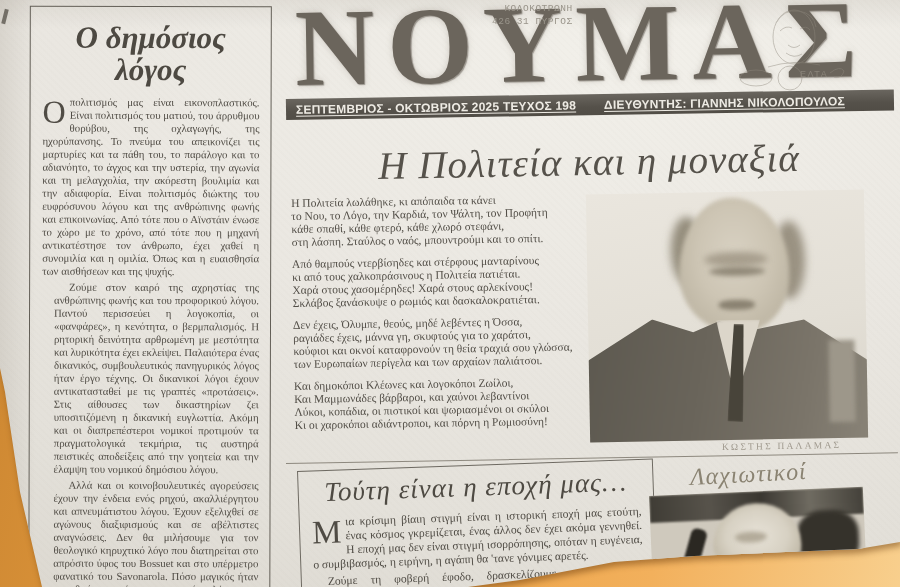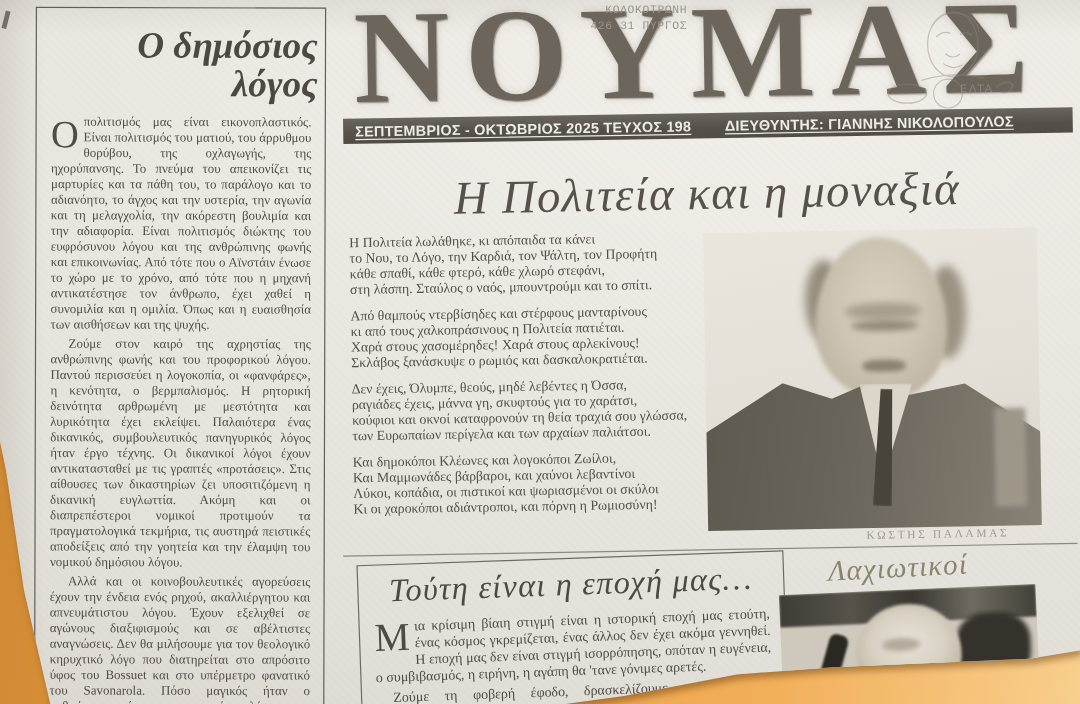--- a/index.html
+++ b/index.html
@@ -15,24 +15,24 @@
     clip-path:polygon(0 0,900px 0,900px 542px,858px 549px,694px 556px,614px 562px,520px 580px,468px 587px,42px 587px,20px 492px,5px 392px,0 368px);
   }
   .paper::before{content:"";position:absolute;inset:0;pointer-events:none;
     background:linear-gradient(180deg,rgba(115,105,90,.10),rgba(0,0,0,0) 5%),
                linear-gradient(90deg,rgba(115,105,90,.14),rgba(0,0,0,0) 4%),
                repeating-linear-gradient(45deg,rgba(90,80,60,.012) 0 2px,rgba(0,0,0,0) 2px 5px);}
   .corner-mark{position:absolute;left:3px;top:9px;width:4px;height:15px;background:#4a463d;transform:rotate(14deg);opacity:.7;}
 
   
   .left-box{position:absolute;left:29px;top:6px;width:242px;height:640px;border:1.5px solid #625e56;box-sizing:border-box;transform:rotate(.15deg);}
-  .left-title{margin:15px 6px 9px;text-align:right;font-style:italic;font-weight:bold;font-size:31px;line-height:1.02;color:#4d4942;}
+  .left-title{margin:15px 6px 9px;text-align:center;font-style:italic;font-weight:bold;font-size:31px;line-height:1.02;color:#4d4942;}
   .left-body{padding:2px 11px 0 12px;font-size:10.8px;line-height:13px;text-align:justify;color:#504c45;}
   .left-body p{margin:0 0 3px;}
-  .left-body p.indent{text-indent:15px;}
+  .left-body p.indent{text-indent:15px;margin-left:12px;}
   .dropcap{float:left;font-size:32px;line-height:.82;padding:3px 4px 0 0;color:#504c45;}
 
   
   .masthead-title{position:absolute;left:294px;top:-7px;width:566px;white-space:nowrap;
     font-weight:bold;font-size:110px;line-height:1;letter-spacing:13px;color:#6b655c;
     transform:rotate(-.9deg);transform-origin:left top;
     text-shadow:1px 1px 1px rgba(70,64,55,.45),0 0 6px rgba(140,133,120,.35);}
   .mail-label{position:absolute;left:492px;top:3px;z-index:3;
     font-family:"Liberation Mono","DejaVu Sans Mono",monospace;font-size:9.5px;line-height:1.35;
     color:#9a958b;letter-spacing:.5px;text-align:right;}

